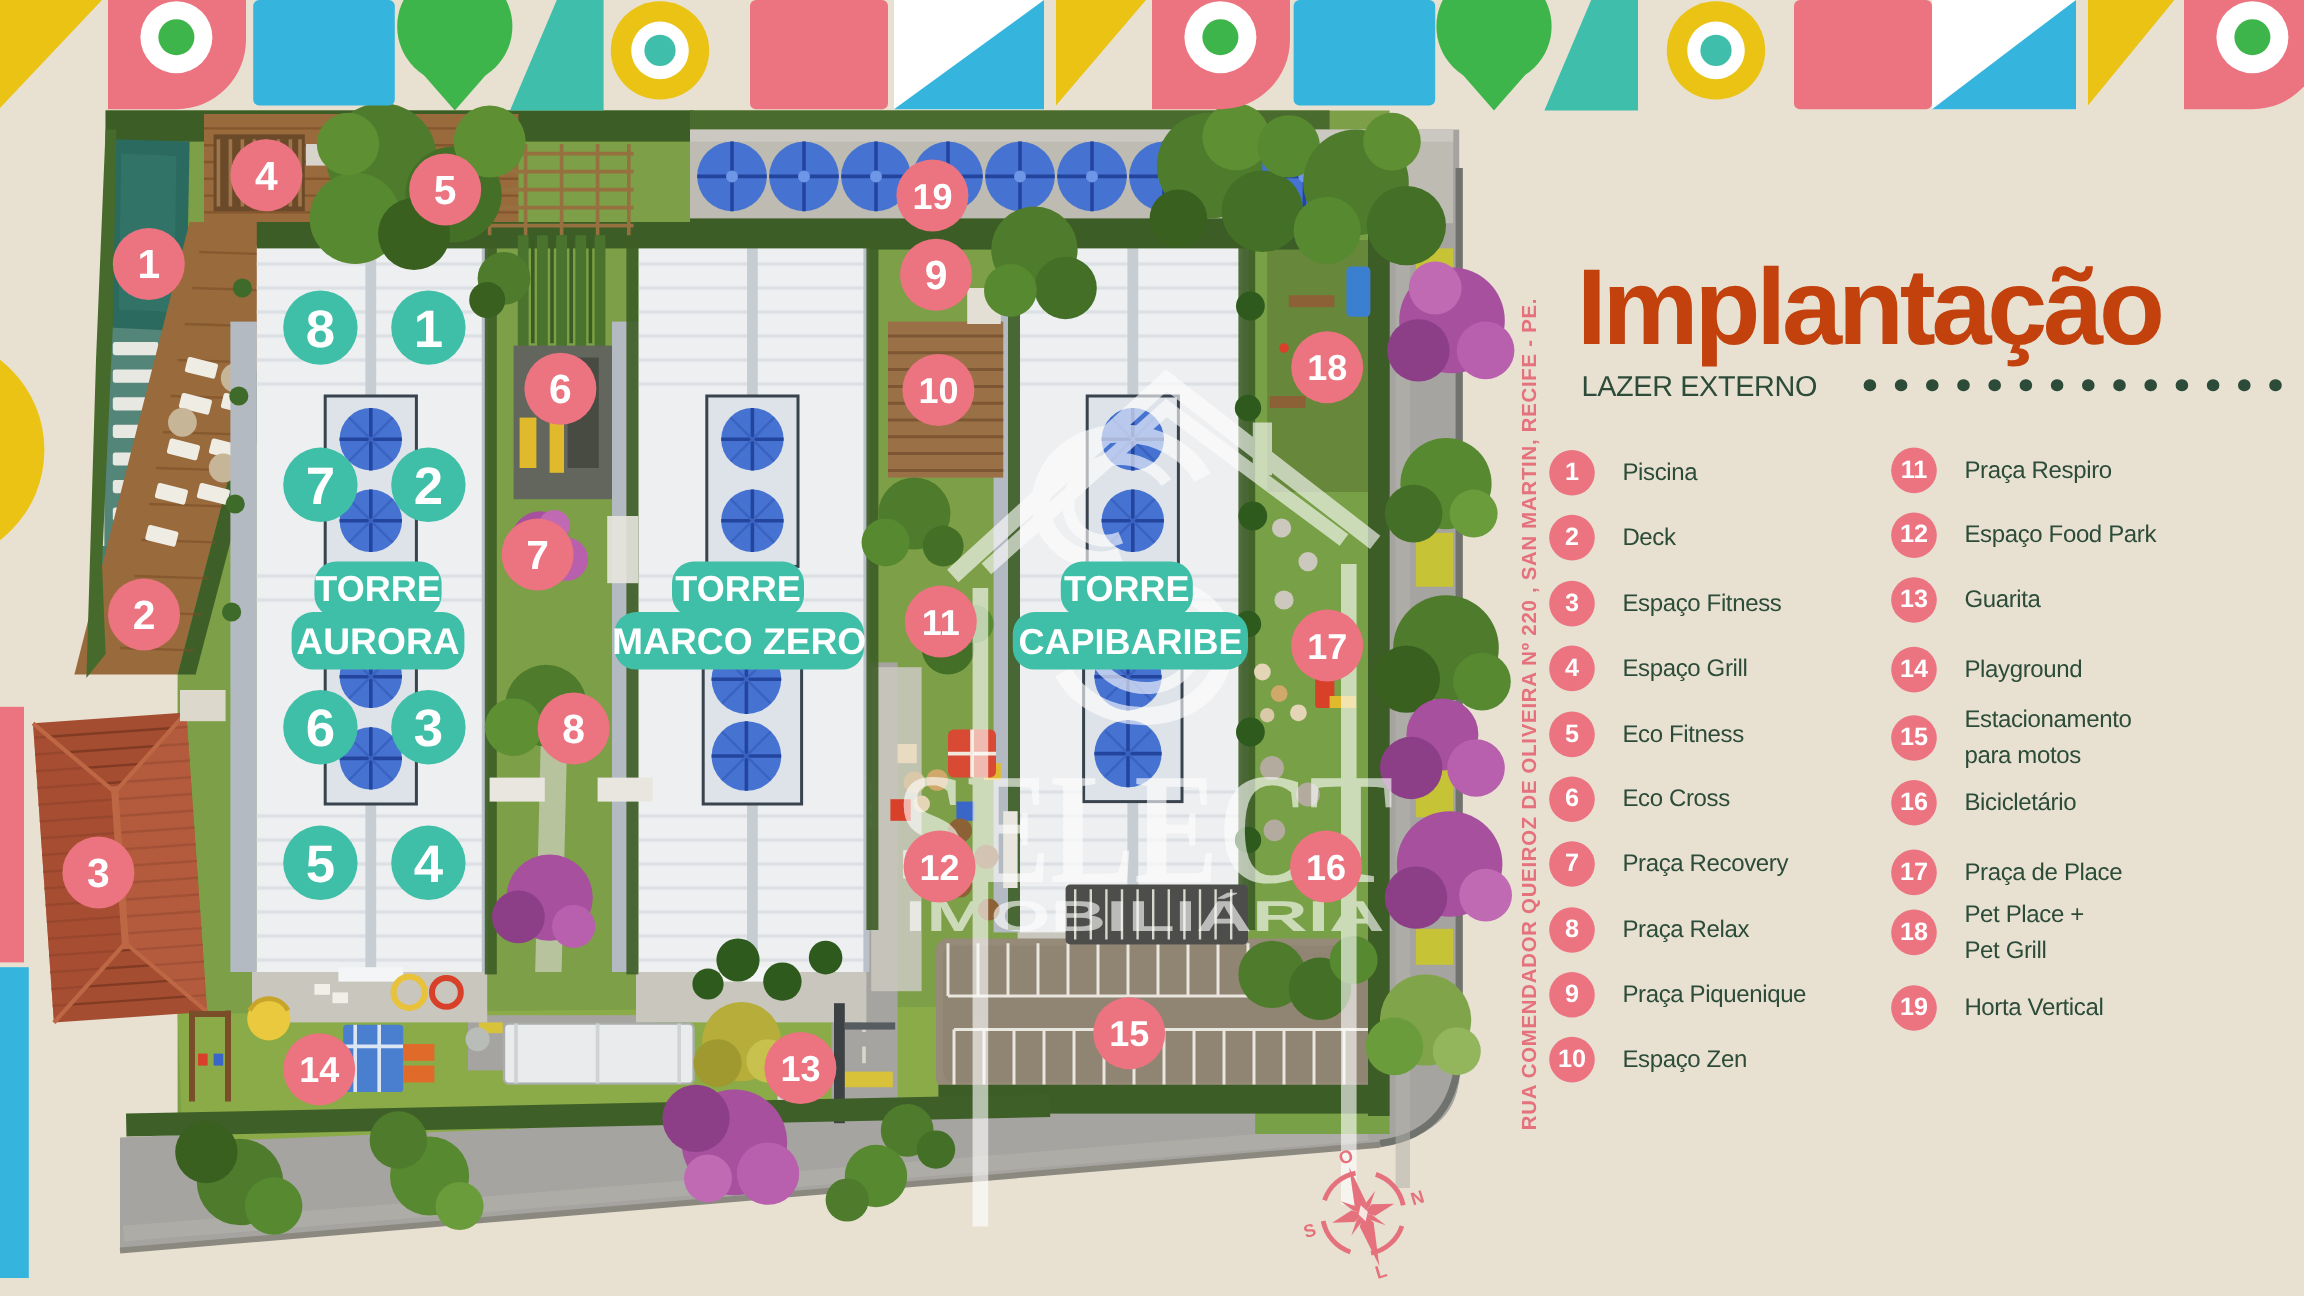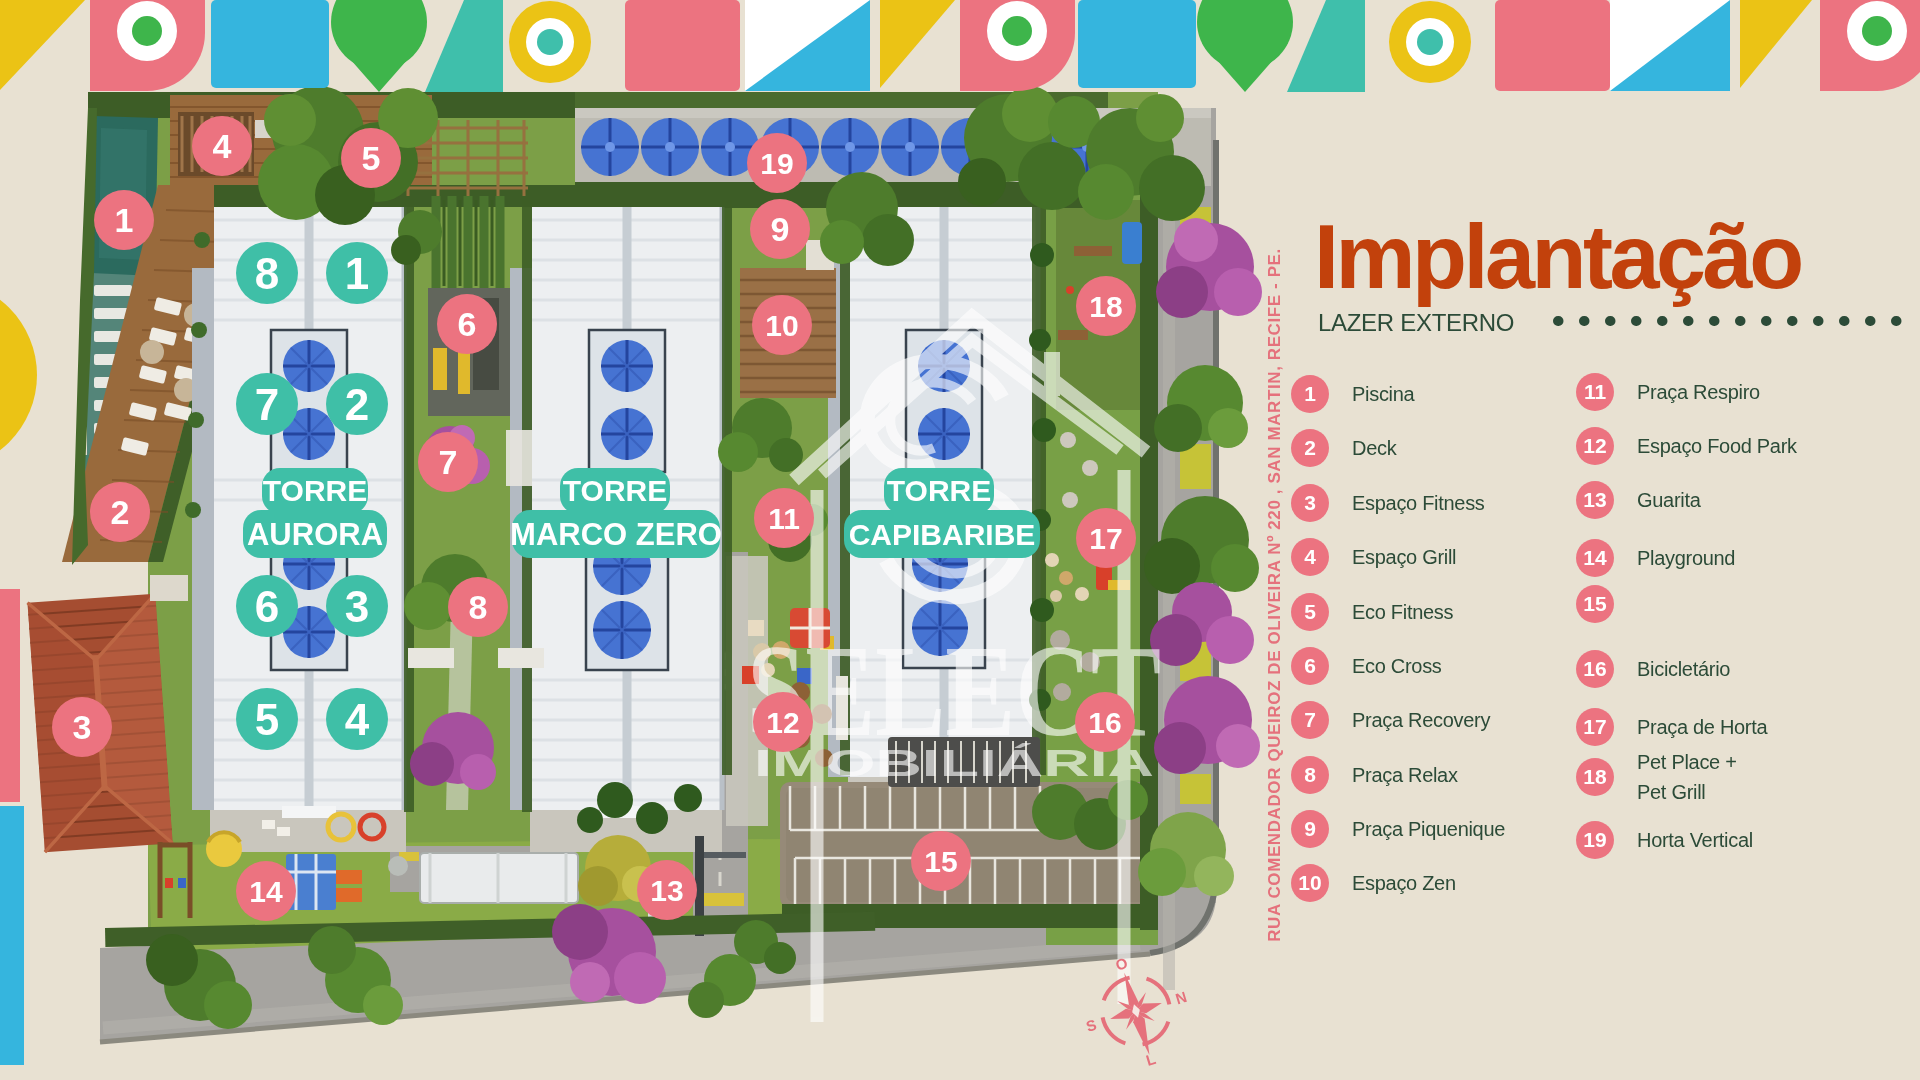--- a/index.html
+++ b/index.html
@@ -771,30 +771,32 @@
       <div class="ltxt">Guarita</div>
     </div>
 
 <div class="legend-item" style="left:1576px;top:539px;">
       <div class="lnum">14</div>
       <div class="ltxt">Playground</div>
     </div>
 
 <div class="legend-item" style="left:1576px;top:585px;">
       <div class="lnum">15</div>
+      <div class="ltxt">Estacionamento
+para motos</div>
     </div>
 
 <div class="legend-item" style="left:1576px;top:650px;">
       <div class="lnum">16</div>
       <div class="ltxt">Bicicletário</div>
     </div>
 
 <div class="legend-item" style="left:1576px;top:708px;">
       <div class="lnum">17</div>
-      <div class="ltxt">Praça de Horta</div>
+      <div class="ltxt">Praça de Place</div>
     </div>
 
 <div class="legend-item" style="left:1576px;top:747px;">
       <div class="lnum">18</div>
       <div class="ltxt">Pet Place +
 Pet Grill</div>
     </div>
 
 <div class="legend-item" style="left:1576px;top:821px;">
       <div class="lnum">19</div>

